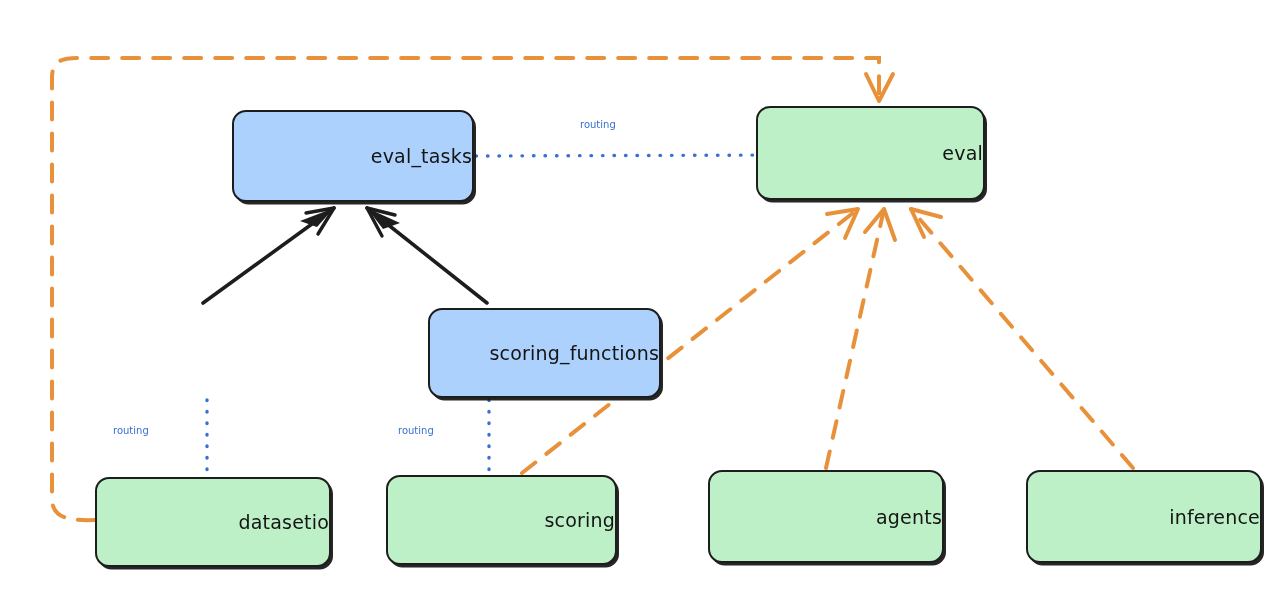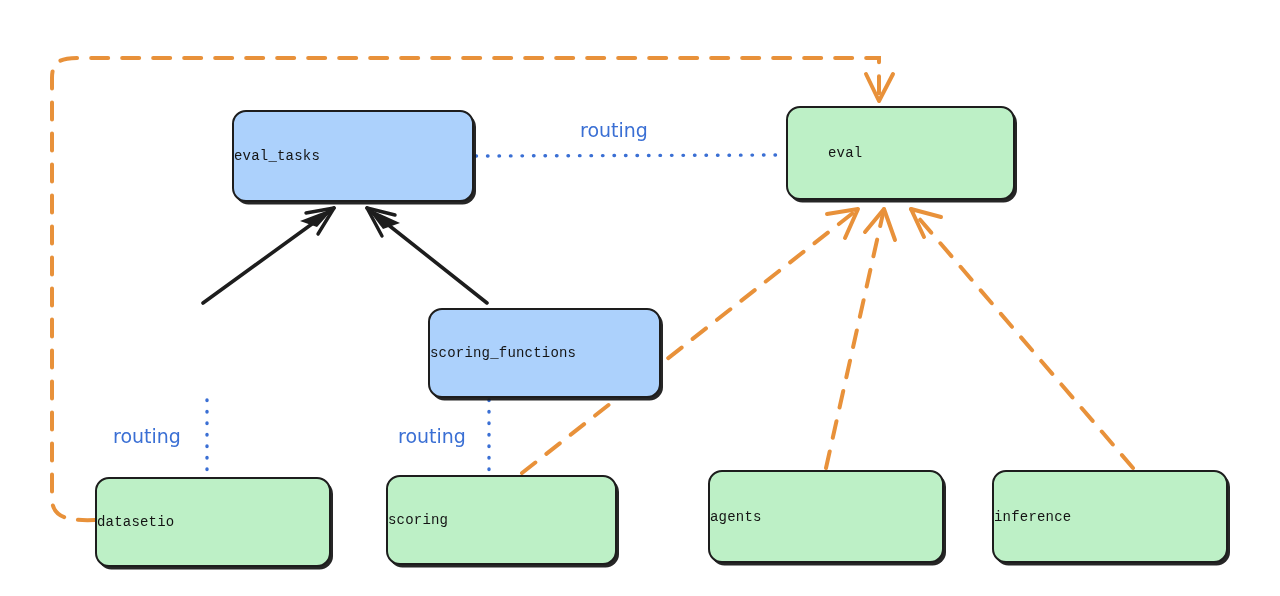--- a/index.html
+++ b/index.html
@@ -8,36 +8,35 @@
     width:1280px;height:596px;
     background:#ffffff;
     font-family:"DejaVu Sans", sans-serif;
     overflow:hidden;
   }
   #canvas{position:relative;width:1280px;height:596px;}
   #edges{position:absolute;left:0;top:0;width:1280px;height:596px;}
   .node{
     position:absolute;
     box-sizing:border-box;
-    display:flex;align-items:center;justify-content:flex-start;
+    display:flex;align-items:center;justify-content:flex-end;
     border:2.6px solid #1d1d1d;
     border-radius:14px;
-    font-size:14px;
+    font-size:19px;
     color:#141414;
     letter-spacing:.2px;
     box-shadow:2.5px 3px 0 -0.5px rgba(20,20,20,0.92);
-    font-family:Liberation Mono, monospace;
   }
   .node.api{background:#acd1fc;}
   .node.provider{background:#bdf0c6;}
   .node .label{pointer-events:none;}
   .edge-label{
     position:absolute;
     color:#3a6fd4;
-    font-size:19px;
+    font-size:10px;
     white-space:nowrap;
   }
 </style>
 </head>
 <body>
 
 <div id="canvas">
 
   <svg id="edges" viewBox="0 0 1280 596">
 
@@ -77,42 +76,42 @@
     <g>
       <path d="M1133 468 L911 209" stroke="#e8913a" stroke-width="4" fill="none" stroke-linecap="round" stroke-dasharray="17 14"></path>
       <path d="M911 209 L924 237 M911 209 L941 217" stroke="#e8913a" stroke-width="4" fill="none" stroke-linecap="round"></path>
     </g>
   </svg>
 
   <div class="node api" style="left:232px;top:110px;width:242px;height:92px;">
     <span class="label">eval_tasks</span>
   </div>
 
-  <div class="node provider" style="left:786px;top:106px;width:229px;height:94px;padding-left:40px;">
+  <div class="node provider" style="left:756px;top:106px;width:229px;height:94px;padding-left:40px;">
     <span class="label">eval</span>
   </div>
 
 
   <div class="node api" style="left:380px;top:308px;width:233px;height:90px;margin-left:48px;">
     <span class="label">scoring_functions</span>
   </div>
 
   <div class="node provider" style="left:95px;top:477px;width:236px;height:90px;">
     <span class="label">datasetio</span>
   </div>
 
   <div class="node provider" style="left:386px;top:475px;width:231px;height:90px;">
     <span class="label">scoring</span>
   </div>
 
   <div class="node provider" style="left:708px;top:470px;width:236px;height:93px;">
     <span class="label">agents</span>
   </div>
 
-  <div class="node provider" style="left:992px;top:470px;width:236px;height:93px;">
+  <div class="node provider" style="left:1026px;top:470px;width:236px;height:93px;">
     <span class="label">inference</span>
   </div>
 
   <div class="edge-label" style="left:580px;top:119px;">routing</div>
   <div class="edge-label" style="left:113px;top:425px;">routing</div>
   <div class="edge-label" style="left:398px;top:425px;">routing</div>
 
 </div>
 
 </body></html>

